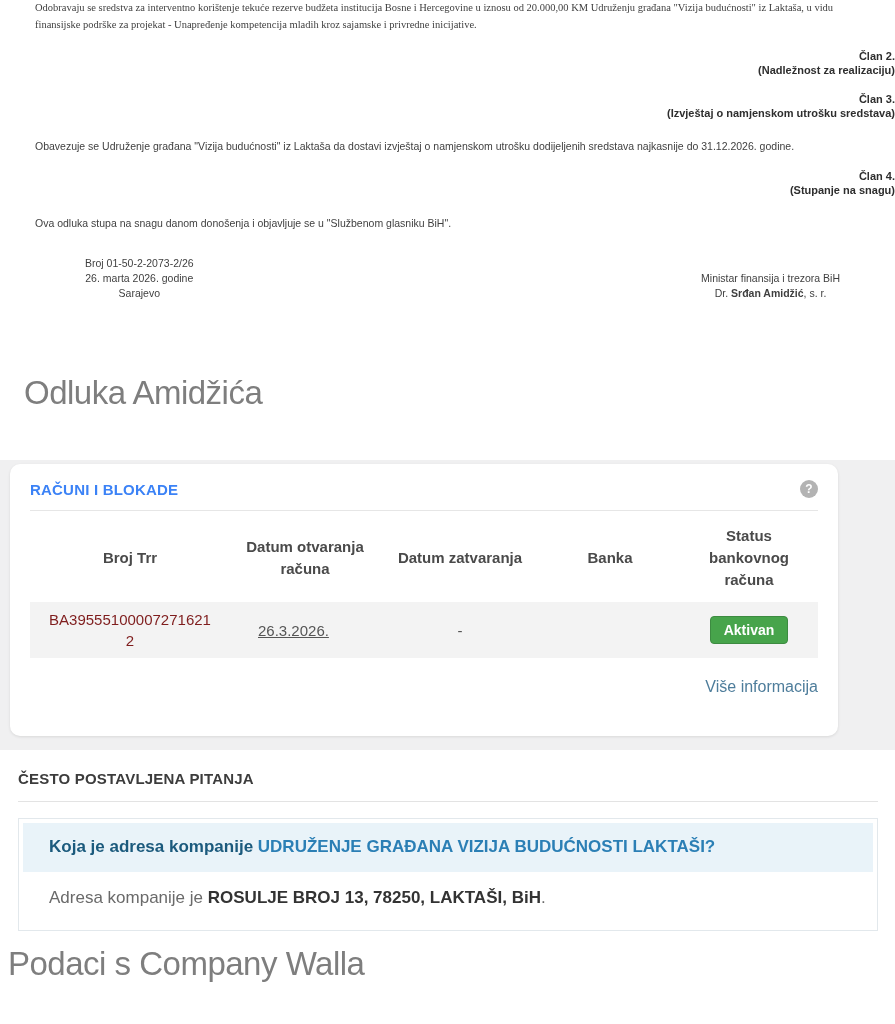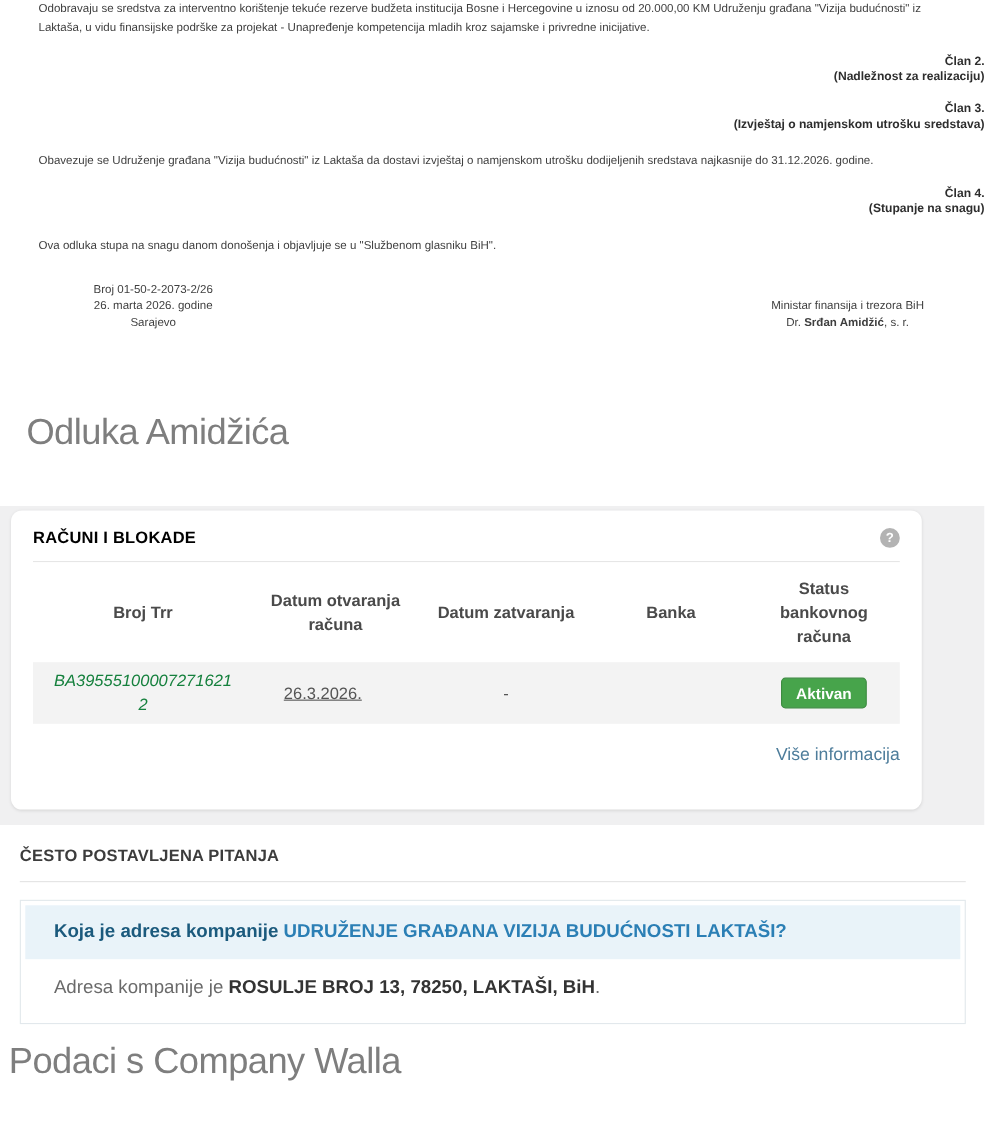--- a/index.html
+++ b/index.html
@@ -3,52 +3,52 @@
 <meta charset="utf-8">
 <style>
   * { margin:0; padding:0; box-sizing:border-box; }
   html,body { width:895px; height:1024px; background:#ffffff; overflow:hidden;
               font-family:"Liberation Sans", sans-serif; }
 
   
   .doc { position:relative; width:895px; height:352px; background:#ffffff;
          color:#3f3f3f; font-size:10.5px; line-height:1.6; }
   .doc p.body-par { padding:0 30px 0 35px; }
-  .doc .p1 { padding-top:20px; }
+  .doc .p1 { padding-top:20px;font-family:Liberation Serif, serif; }
   .doc .heading { text-align:right; font-weight:bold; font-size:11px; line-height:14px; color:#2e2e2e; }
   .doc .h-block { margin-top:15px; }
   .doc .mt { margin-top:18px; }
   .sig-row { display:flex; justify-content:space-between; align-items:flex-end;
              margin-top:24px; padding:0 55px 0 85px; }
   .sig-block { text-align:center; font-size:10.5px; line-height:15px; color:#3f3f3f; }
 
   
   .caption { color:#7e7e7e; font-size:33px; font-weight:400; padding-left:8px;
              letter-spacing:-0.5px; }
   .caption-1 { margin:22px 0 0 0;padding-left:24px; }
   .caption-2 { margin:14px 0 16px 0; }
 
   
   .grey-band { margin-top:48px; width:895px; height:290px; background:#f0f0f1; padding-top:4px; }
   .card { margin-left:10px; width:828px; height:272px; background:#ffffff;
           border-radius:10px; box-shadow:0 1px 3px rgba(0,0,0,0.10); padding:16px 20px 0; }
   .card-head { display:flex; justify-content:space-between; align-items:center; }
-  .card-title { font-size:15px; font-weight:bold; color:#000000; letter-spacing:0.2px; }
+  .card-title { font-size:15px; font-weight:bold; color:#3b82f6; letter-spacing:0.2px; }
   .help-circle { width:18px; height:18px; border-radius:50%; background:#b3b3b3; color:#ffffff;
                  font-size:12px; font-weight:bold; display:flex; align-items:center;
                  justify-content:center; cursor:pointer; }
   .card-rule { border:none; border-top:1px solid #e6e6e6; margin-top:12px; }
   .tbl-header { display:flex; align-items:center; padding:14px 0 12px; }
   .tbl-row { display:flex; align-items:center; background:#f3f3f3; min-height:56px; }
   .col { text-align:center; }
   .c0 { width:200px; } .c1 { width:150px; } .c2 { width:160px; } .c3 { width:140px; } .c4 { width:138px; }
   .th { font-size:15px; font-weight:bold; color:#4a4a4a; line-height:1.45; padding:0 14px; }
   .td { font-size:15px; color:#555555; }
-  .acct { color:#15803d; max-width:166px; margin:0 auto; word-break:break-all;
-          line-height:1.4; cursor:pointer;font-style:italic; }
+  .acct { color:#7f1d1d; max-width:166px; margin:0 auto; word-break:break-all;
+          line-height:1.4; cursor:pointer; }
   .td-date { text-align:left; padding-left:28px;text-decoration:underline; }
   .status-btn { display:inline-block; background:#47a44b; border:1px solid #3d8b41;
                 color:#ffffff; font-size:14px; font-weight:bold; padding:5px 13px;
                 border-radius:4px; cursor:pointer; }
   .more-link { text-align:right; margin-top:20px; font-size:16px; color:#4e7d9b; cursor:pointer; }
 
   
   .faq { background:#ffffff; padding:20px 17px 0 18px; }
   .faq-title { font-size:15px; font-weight:bold; color:#3c3c3c; letter-spacing:0.2px; }
   .faq-rule { border:none; border-top:1px solid #e3e3e3; margin:14px 0 16px; }

